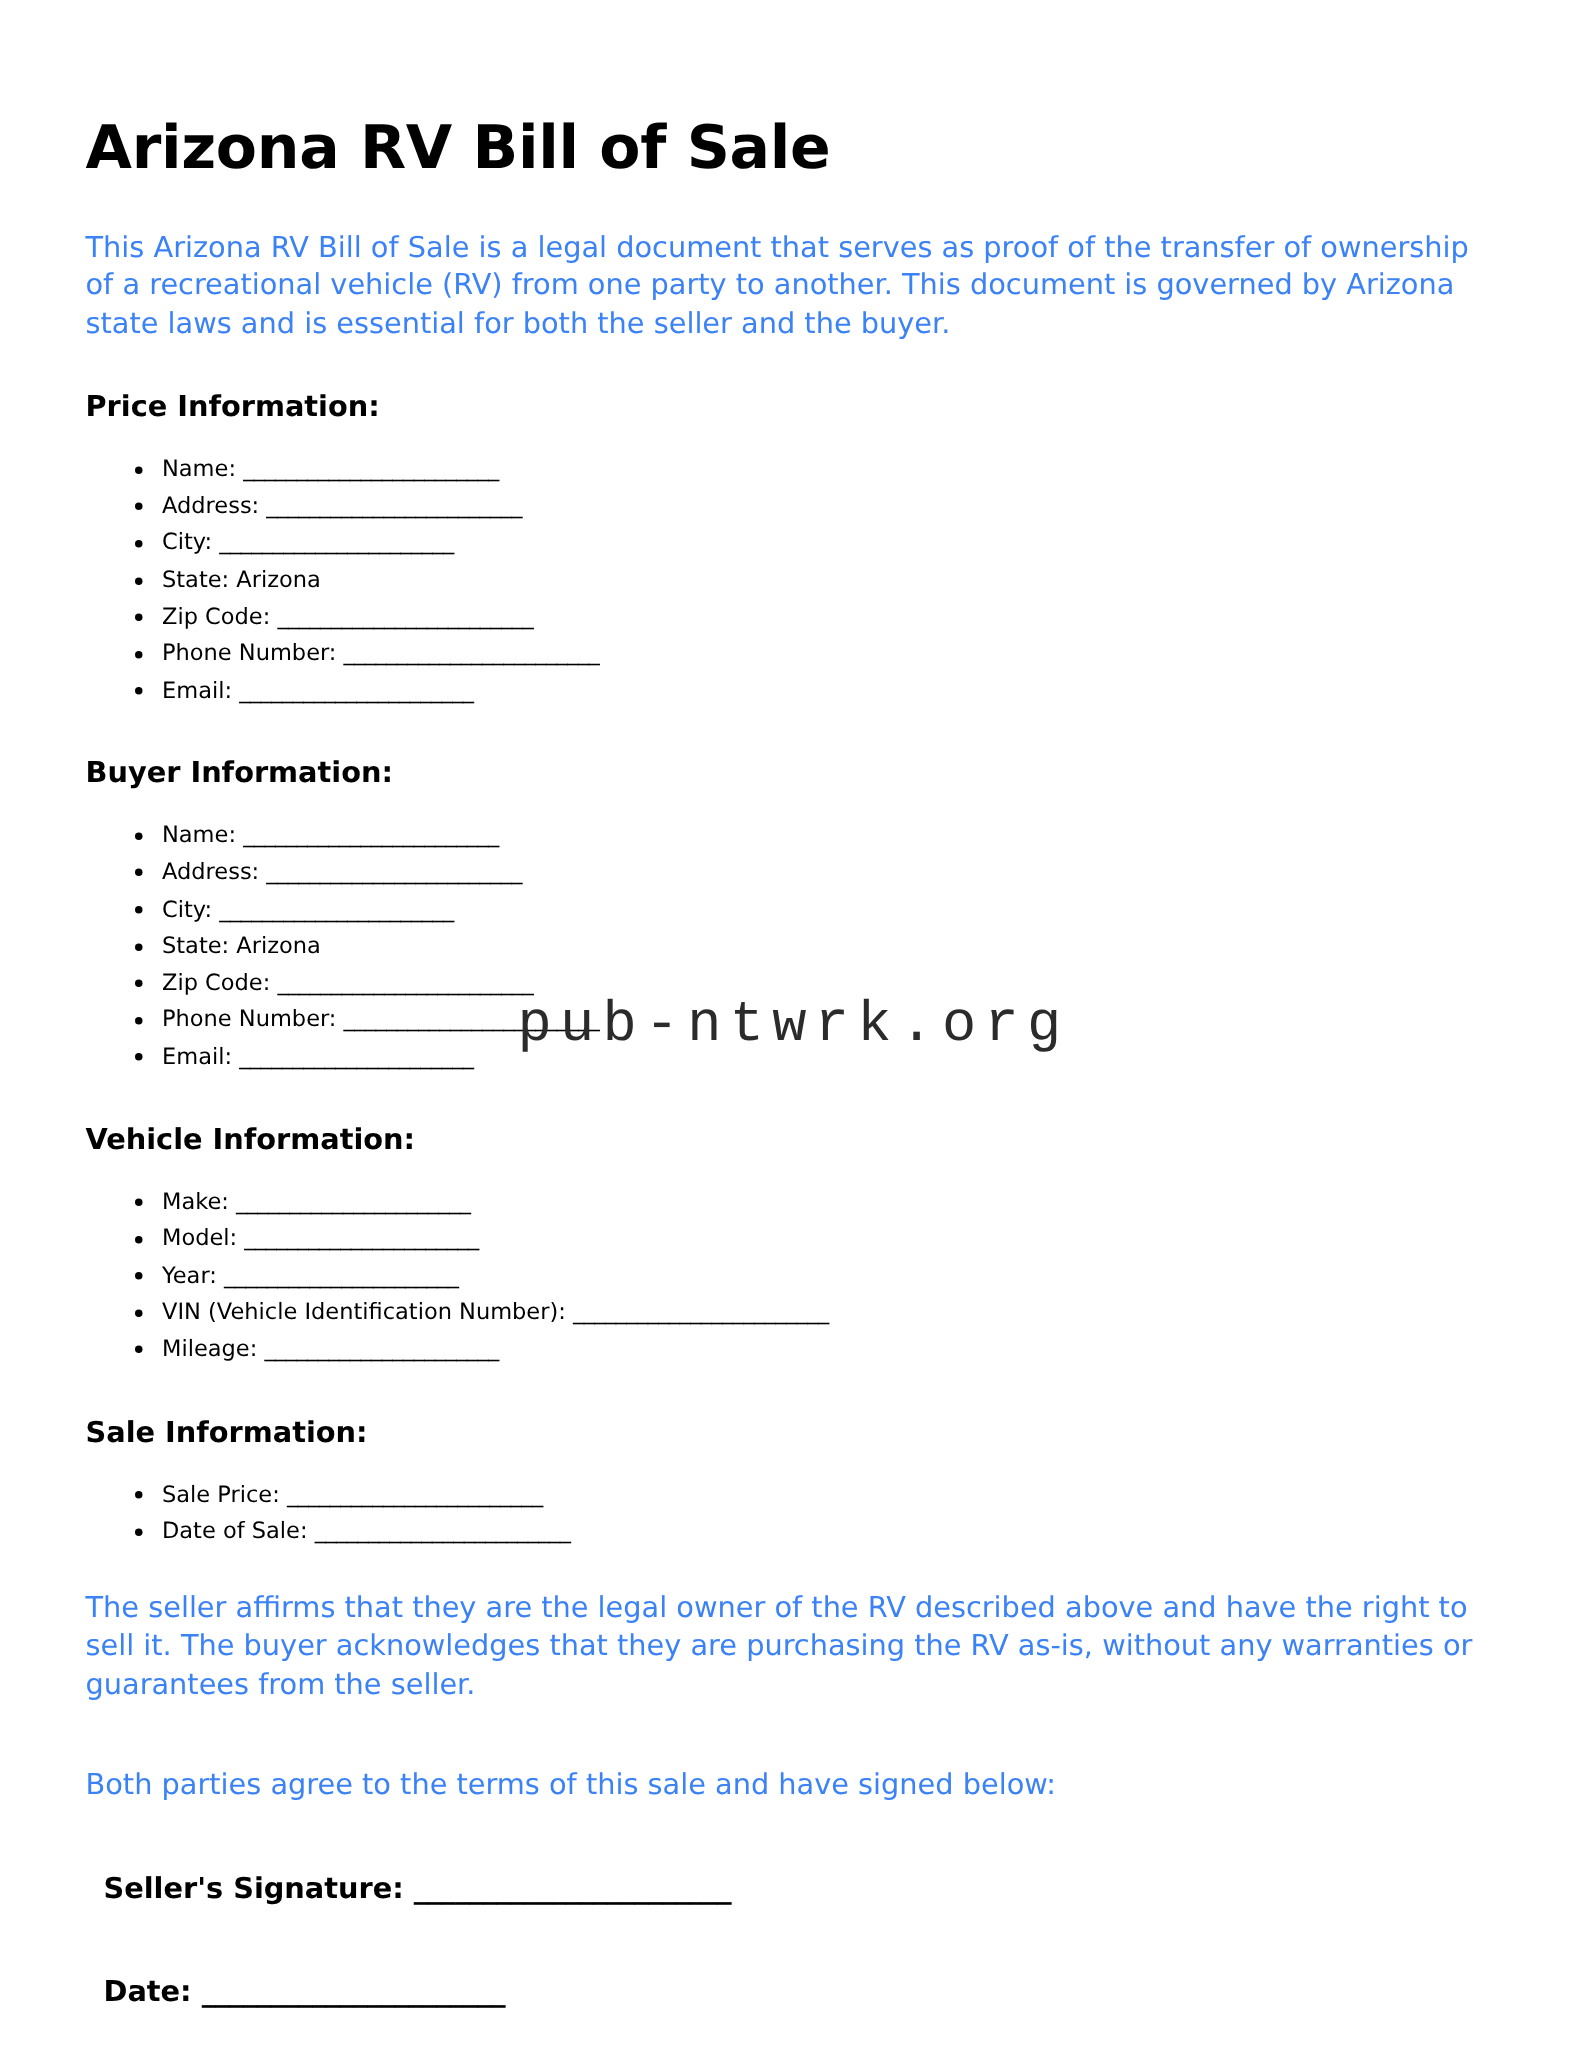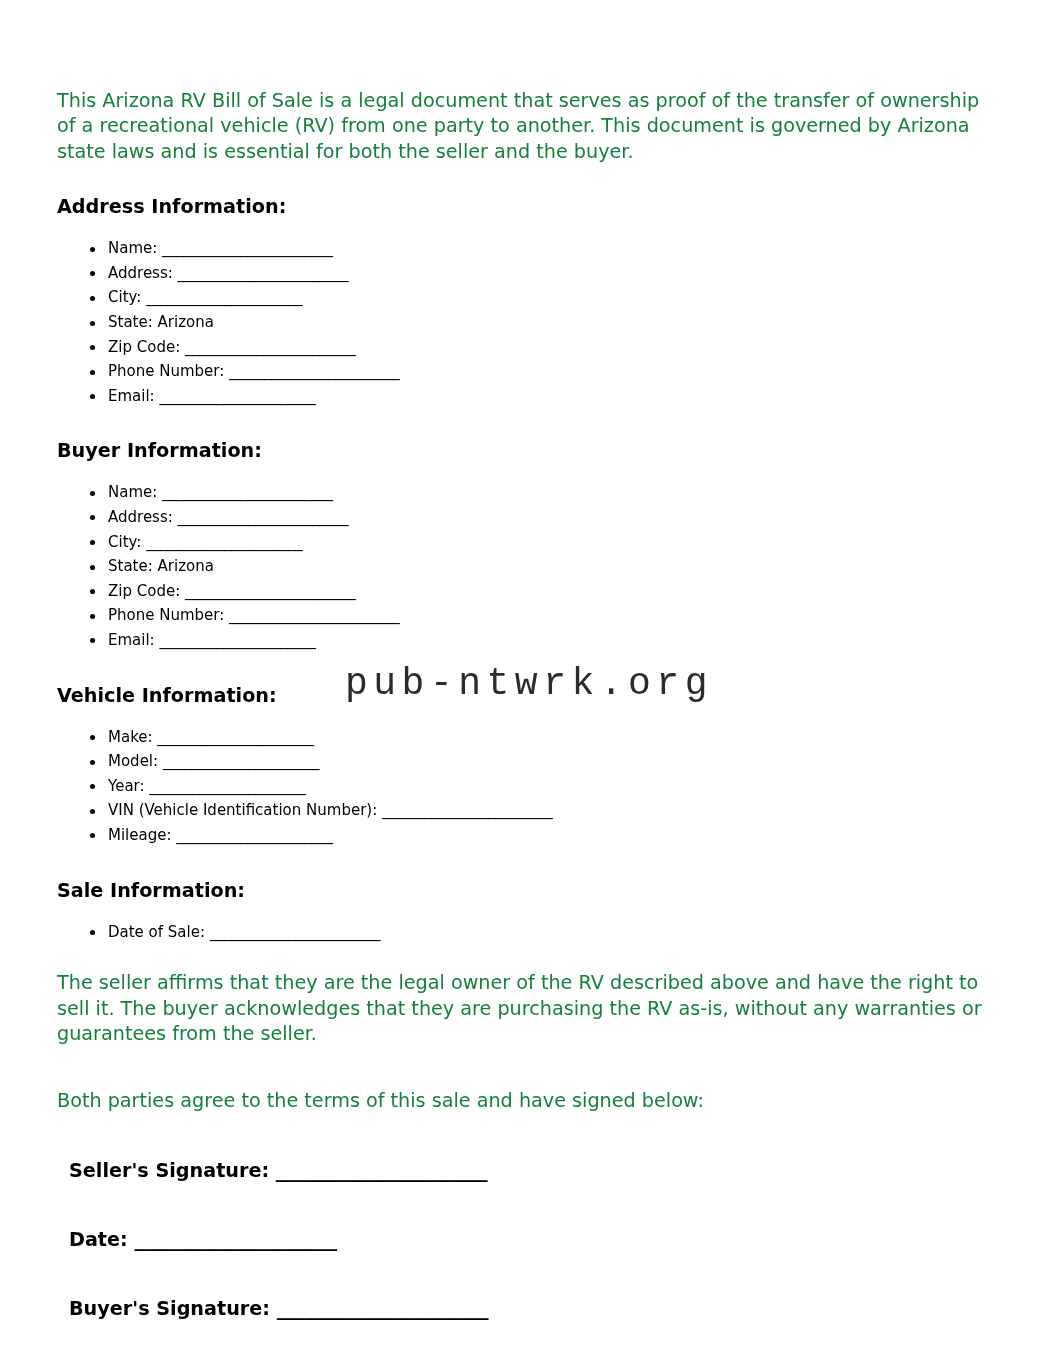--- a/index.html
+++ b/index.html
@@ -33,21 +33,21 @@
     margin: 0 0 0 0;
     padding-top: 18px;
   }
 
   
   .para {
     font-size: 19.2px;
     line-height: 25.4px;
     margin: 0;
     max-width: 932px;
-    color: #15803d;
+    color: #3b82f6;
   }
   .para.intro { margin-top: 30px; }
   .para.affirm { margin-top: 26px; }
   .para.agree  { margin-top: 42px; }
 
   
   .section-heading {
     font-size: 19.2px;
     font-weight: bold;
     line-height: 25px;
@@ -107,24 +107,25 @@
     white-space: nowrap;
     pointer-events: none;
     user-select: none;
   }
 </style>
 </head>
 <body>
 
 <div class="page">
 
+  <h1 class="doc-title">Arizona RV Bill of Sale</h1>
 
   <p class="para intro">This Arizona RV Bill of Sale is a legal document that serves as proof of the transfer of ownership of a recreational vehicle (RV) from one party to another. This document is governed by Arizona state laws and is essential for both the seller and the buyer.</p>
 
-  <h2 class="section-heading">Address Information:</h2>
+  <h2 class="section-heading">Price Information:</h2>
   <ul class="field-list">
     <li><span>Name:</span> <span class="blank">________________________</span></li>
     <li><span>Address:</span> <span class="blank">________________________</span></li>
     <li><span>City:</span> <span class="blank">______________________</span></li>
     <li><span>State:</span> <span>Arizona</span></li>
     <li><span>Zip Code:</span> <span class="blank">________________________</span></li>
     <li><span>Phone Number:</span> <span class="blank">________________________</span></li>
     <li><span>Email:</span> <span class="blank">______________________</span></li>
   </ul>
 
@@ -143,20 +144,21 @@
   <ul class="field-list">
     <li><span>Make:</span> <span class="blank">______________________</span></li>
     <li><span>Model:</span> <span class="blank">______________________</span></li>
     <li><span>Year:</span> <span class="blank">______________________</span></li>
     <li><span>VIN (Vehicle Identification Number):</span> <span class="blank">________________________</span></li>
     <li><span>Mileage:</span> <span class="blank">______________________</span></li>
   </ul>
 
   <h2 class="section-heading">Sale Information:</h2>
   <ul class="field-list">
+    <li><span>Sale Price:</span> <span class="blank">________________________</span></li>
     <li><span>Date of Sale:</span> <span class="blank">________________________</span></li>
   </ul>
 
   <p class="para affirm">The seller affirms that they are the legal owner of the RV described above and have the right to sell it. The buyer acknowledges that they are purchasing the RV as-is, without any warranties or guarantees from the seller.</p>
 
   <p class="para agree">Both parties agree to the terms of this sale and have signed below:</p>
 
   <p class="sig-line"><span>Seller's Signature:</span> <span class="blank">_______________________</span></p>
 
   <p class="sig-line"><span>Date:</span> <span class="blank">______________________</span></p>

